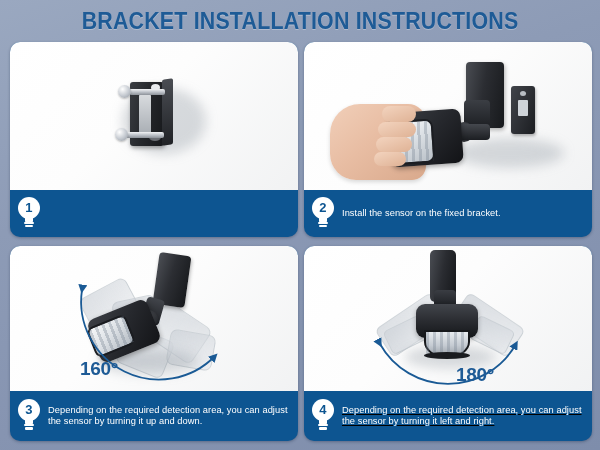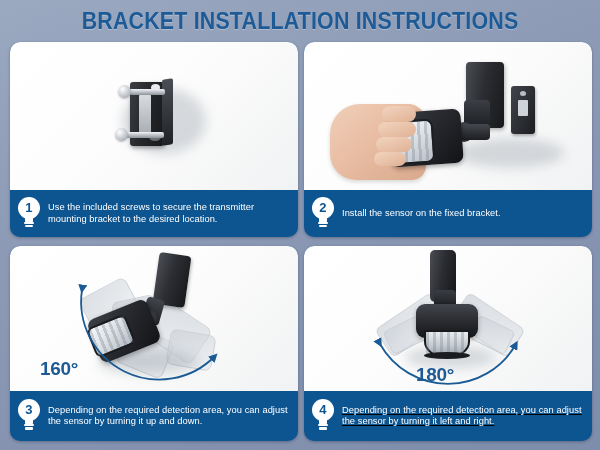--- a/index.html
+++ b/index.html
@@ -173,20 +173,21 @@
   .lens4 .ring{position:absolute;left:-2px;bottom:-3px;width:46px;height:7px;border-radius:50%;
     background:#1a1c20;}
   .p4 .sh{left:100px;top:100px;width:92px;height:22px;}
 
   
   .arcsvg{position:absolute;left:0;top:0;width:288px;height:145px;}
   .angle{
     position:absolute;font-size:19px;font-weight:bold;color:#1e5b96;
     font-family:"Liberation Sans Narrow","Liberation Sans",sans-serif;
     letter-spacing:-.3px;
+    margin-left:40px;
   }
   .a160{left:30px;top:112px;}
   .a180{left:112px;top:118px;}
 </style>
 </head>
 <body>
 
 <div class="page">
 
   <div class="title">BRACKET INSTALLATION INSTRUCTIONS</div>
@@ -209,21 +210,20 @@
         </div>
       </div>
       <div class="caption">
         <div class="bulb">
           <div class="glass"></div>
             <div class="neck"></div>
           <div class="b1"></div>
             <div class="b2"></div>
           <div class="num">1</div>
         </div>
-        <div class="cap-text">Use the included screws to secure the transmitter mounting bracket to the desired location.</div>
       </div>
     </div>
 
     <div class="panel p2">
       <div class="photo h148">
         <div class="p2art">
           <div class="wall-shadow sh"></div>
           <div class="wallbrk2">
               <i></i>
               <u></u>

